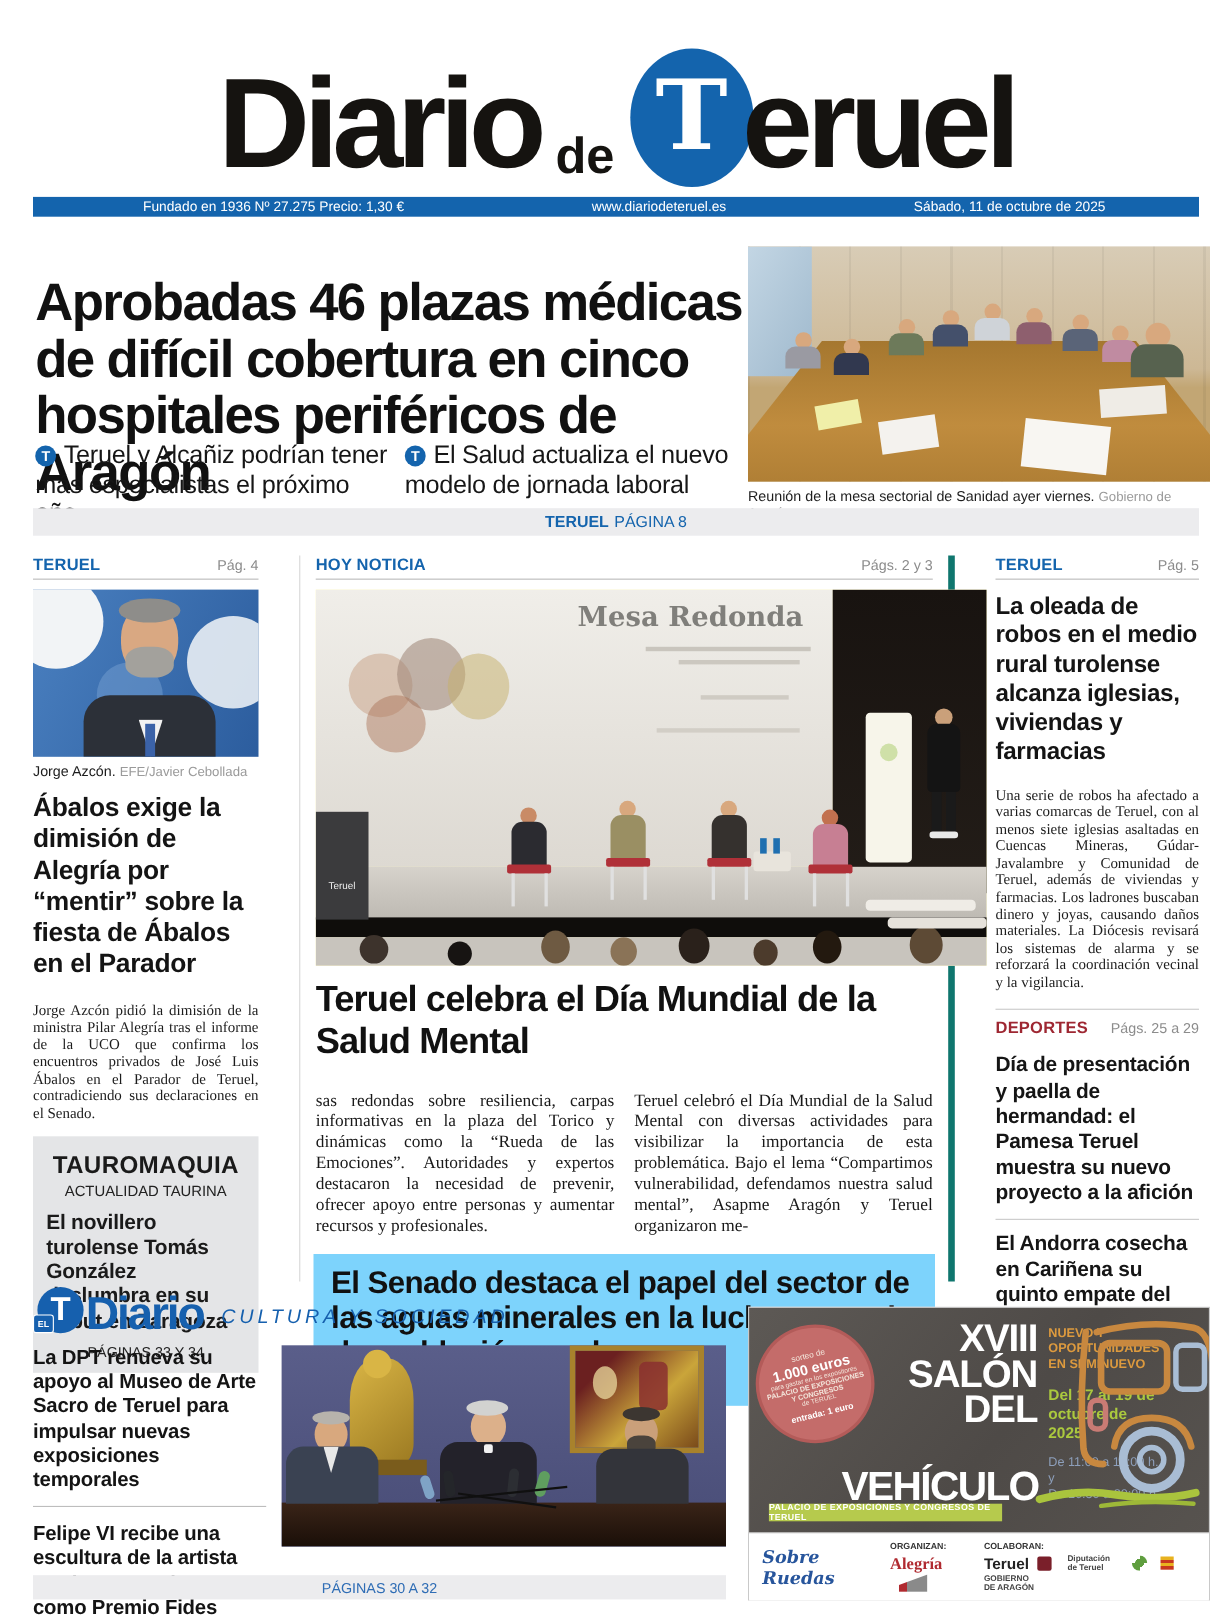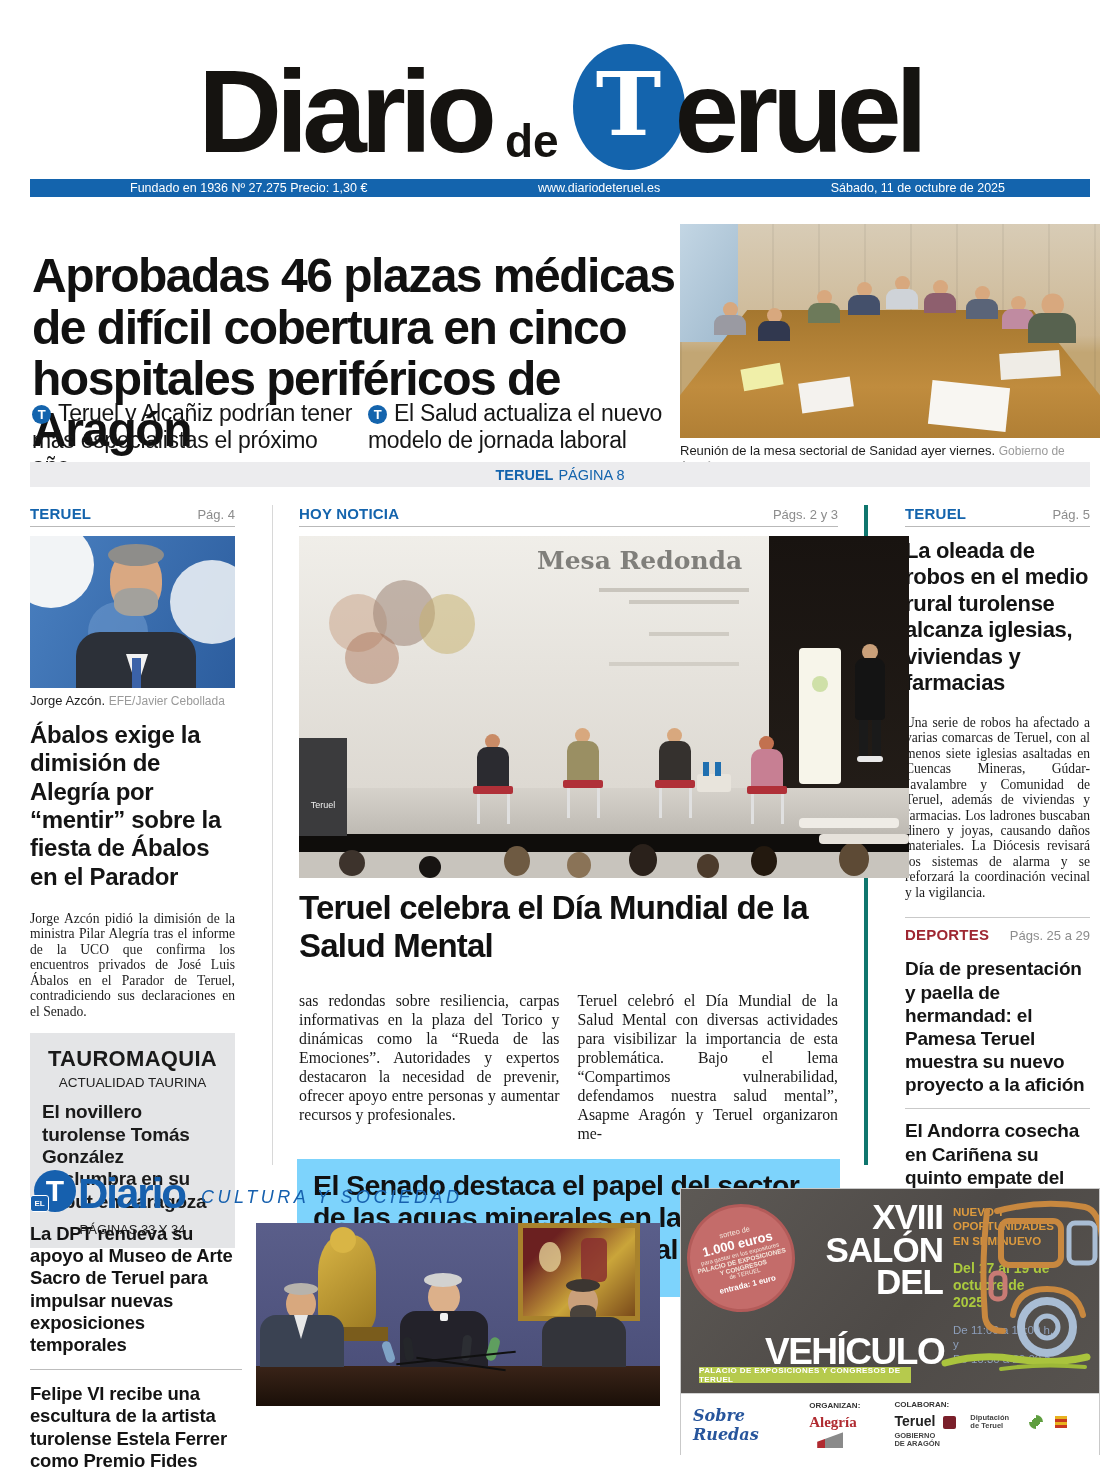--- a/index.html
+++ b/index.html
@@ -26,22 +26,22 @@
   .lead-photo-wrap{position:absolute;left:680px;top:224px;width:420px;}
   .photo{position:relative;overflow:hidden;}
   .caption{font-size:13px;color:#1d1d1d;margin-top:5px;}
   .caption .credit{color:#9a9a9a;font-size:12px;}
   .ref-strip{position:absolute;left:30px;top:462px;width:1060px;height:25px;background:#ececee;
              display:flex;align-items:center;justify-content:center;font-size:14.5px;color:#1464ad;}
   .ref-strip b,.ref-inline b{font-weight:700;margin-right:5px;}
   
   .columns{position:absolute;left:30px;top:505px;width:1060px;height:660px;display:flex;justify-content:space-between;}
   .col-left{width:205px;}
-  .col-center{width:596px;border-left:1px solid #d8d8d8;border-right:4px solid #0f766e;
-              padding:0 26px;box-sizing:border-box;}
+  .col-center{width:596px;border-left:1px solid #d8d8d8;border-right:6px solid #0f766e;
+              padding:0 14px;box-sizing:border-box;}
   .col-right{width:185px;}
   .sec-head{display:flex;justify-content:space-between;align-items:baseline;border-bottom:1px solid #b9b9b9;
             padding-bottom:4px;}
   .sec-label{font-size:15px;font-weight:700;color:#1464ad;letter-spacing:0.2px;}
   .sec-label.maroon{color:#9e2732;}
   .sec-page{font-size:13px;color:#8c8c8c;}
   .col-headline{font-size:24px;line-height:1.18;color:#141414;margin-top:13px;letter-spacing:-0.3px;}
   .col-body{font-family:"Liberation Serif",serif;font-size:13.6px;line-height:1.14;text-align:justify;
             color:#1c1c1c;margin-top:11px;}
   .taurom{background:#e4e5e7;margin-top:14px;padding:13px 12px 11px;}
@@ -381,20 +381,21 @@
         <span style="position:absolute;left:286px;top:94px;width:84px;height:50px;border-radius:16px 16px 0 0;background:#33343a;"></span>
 
         <span style="position:absolute;left:128px;top:118px;width:9px;height:22px;border-radius:5px;background:#7fa3c6;transform:rotate(-18deg);"></span>
         <span style="position:absolute;left:148px;top:114px;width:9px;height:24px;border-radius:5px;background:#24262a;transform:rotate(-8deg);"></span>
         <span style="position:absolute;left:206px;top:112px;width:9px;height:26px;border-radius:5px;background:#2c2e33;transform:rotate(6deg);"></span>
         <span style="position:absolute;left:232px;top:114px;width:10px;height:24px;border-radius:5px;background:#5f9e5f;transform:rotate(16deg);"></span>
         <span style="position:absolute;left:140px;top:134px;width:120px;height:2px;background:#101010;transform:rotate(-6deg);"></span>
         <span style="position:absolute;left:160px;top:140px;width:90px;height:2px;background:#101010;transform:rotate(8deg);"></span>
       </div>
     </div>
+    <div class="cult-strip">PÁGINAS 30 A 32</div>
   </div>
 
   <div class="ad">
     <div class="ad-dark">
       <div class="ad-badge">
         <span class="b1">sorteo de</span>
         <span class="b2">1.000 euros</span>
         <span class="b3">para gastar en los expositores</span>
         <span class="b4">PALACIO DE EXPOSICIONES</span>
         <span class="b4">Y CONGRESOS</span>

